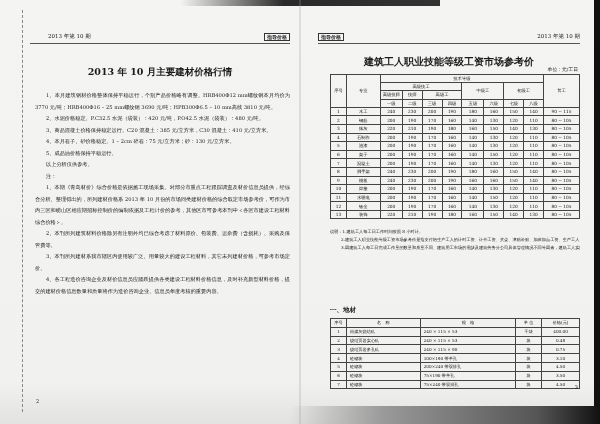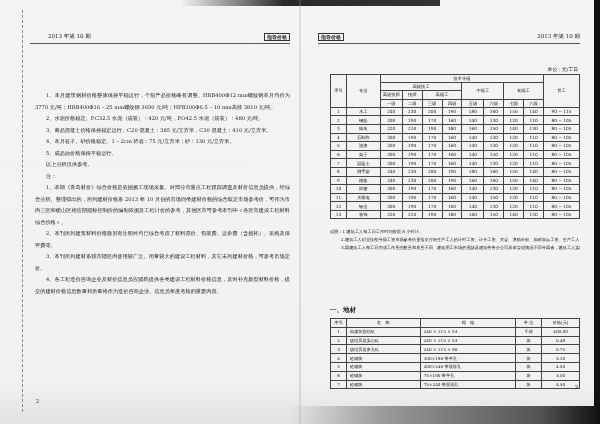--- a/index.html
+++ b/index.html
@@ -61,20 +61,21 @@
   <div class="scan-right"></div>
   <div class="scan-bottom"></div>
   <div class="scan-left-bind"></div>
   <div class="spine"></div>
 
   <div class="page left">
     <div class="header">
       <span class="issue">2013 年第 10 期</span>
       <span class="tag">指导价格</span>
     </div>
+    <div class="title-main">2013 年 10 月主要建材价格行情</div>
     <div class="body-text" style="top:90px;">
       <p>1、本月建筑钢材价格整体保持平稳运行，个别产品价格略有调整。HRB400Φ12 mm螺纹钢本月均价为 3770 元/吨；HRB400Φ16 – 25 mm螺纹钢 3690 元/吨；HPB300Φ6.5 – 10 mm高线 3810 元/吨。</p>
       <p>2、水泥价格稳定。P.C32.5 水泥（袋装）：420 元/吨，P.O42.5 水泥（袋装）：480 元/吨。</p>
       <p>3、商品混凝土价格保持稳定运行。C20 混凝土：385 元/立方米，C30 混凝土：410 元/立方米。</p>
       <p>4、本月石子、砂价格稳定。1 – 2cm 碎石：75 元/立方米；砂：130 元/立方米。</p>
       <p>5、成品油价格保持平稳运行。</p>
       <p>以上分析仅供参考。</p>
       <p>注：</p>
       <p>1、本期《青岛材价》综合价格是依据施工现场采集、对部分市重点工程跟踪调查及材价信息员提供，经综合分析、整理得出的，所列建材价格系 2013 年 10 月份的市场同类建材价格的综合取定市场参考价，可作为市内三区和崂山区相应期招标控制价的编制依据及工程计价的参考，其他区市可参考本刊中＜各区市建设工程材料综合价格＞。</p>
       <p>2、本刊所列建筑材料价格除另有注明外均已综合考虑了材料原价、包装费、运杂费（含损耗）、采购及保管费等。</p>
@@ -82,20 +83,21 @@
       <p>4、各工程造价咨询企业及材价信息员应踊跃提供各类建设工程材料价格信息，及时补充新型材料价格，提交的建材价格信息数量和质量将作为造价咨询企业、信息员年度考核的重要内容。</p>
     </div>
     <div class="page-num" style="left:6px; top:398px;">2</div>
   </div>
 
   <div class="page right">
     <div class="header">
       <span class="tag">指导价格</span>
       <span class="issue">2013 年第 10 期</span>
     </div>
+    <div class="title-main wage-title">建筑工人职业技能等级工资市场参考价</div>
     <div class="unit">单位：元/工日</div>
 
     <table class="wage-table">
       <colgroup>
         <col style="width:16px">
           <col style="width:34px">
         <col style="width:22px">
           <col style="width:20px">
           <col style="width:20px">
           <col style="width:20px">

